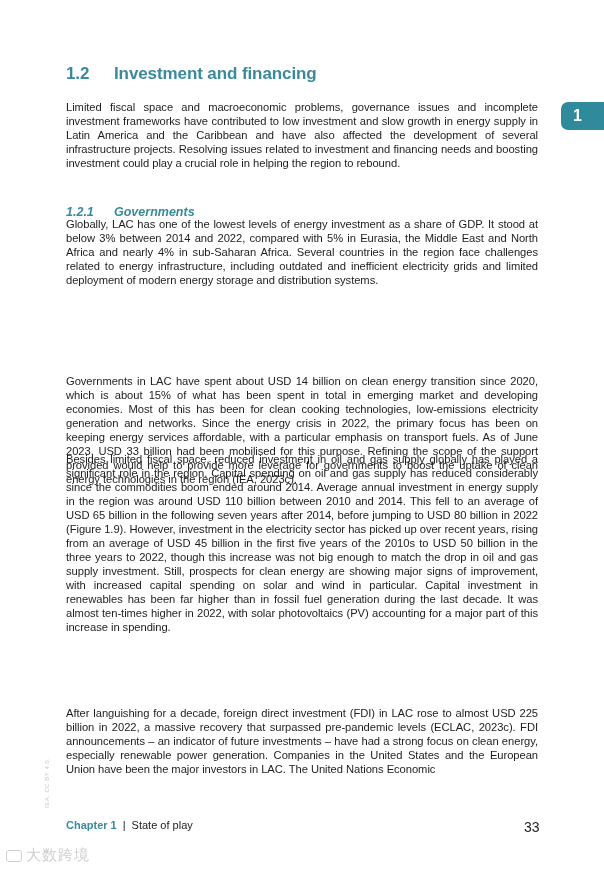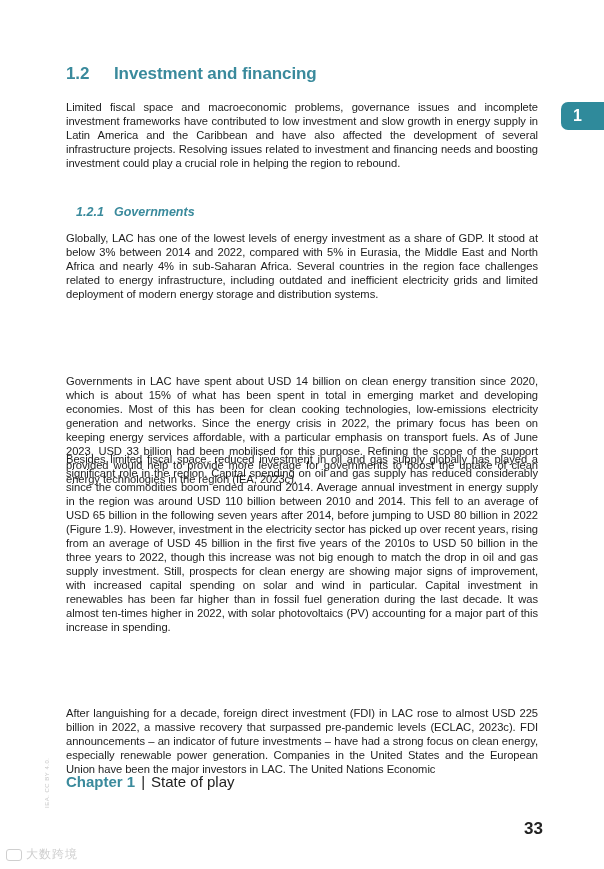--- a/index.html
+++ b/index.html
@@ -27,46 +27,46 @@
       position: absolute; left: 66px; width: 472px;
       font-size: 11.2px; line-height: 14px; text-align: justify;
       color: #1d1d1d; letter-spacing: -0.05px;
     }
     .p1 { top: 100px; }
     .subheading {
       position: absolute; left: 66px; top: 205px;
       font-weight: bold; font-style: italic; font-size: 12.5px; color: #3a8a9c;
       white-space: nowrap;
     }
-    .subheading .num { display: inline-block; width: 48px; text-align: center; }
-    .p2 { top: 231px; }
+    .subheading .num { display: inline-block; width: 48px; }
+    .p2 { top: 217px; }
     .p3 { top: 326px; margin-top: 48px; }
     .p4 { top: 452px; }
     .p5 { top: 706px; }
 
     .license {
       position: absolute; left: 44px; top: 808px;
       transform: rotate(-90deg); transform-origin: left top;
       font-size: 6px; color: #c8c8c8; letter-spacing: 0.5px; white-space: nowrap;
     }
 
     .footer-left {
-      position: absolute; left: 66px; top: 773px;
-      font-size: 15px; color: #222; white-space: nowrap;
+      position: absolute; left: 66px; top: 819px;
+      font-size: 11px; color: #222; white-space: nowrap;
     }
     .footer-left .chapter { color: #3a8a9c; font-weight: bold; }
     .footer-left .sep { margin: 0 6px; }
     .footer-right {
       position: absolute; left: 524px; top: 819px;
-      font-size: 17px; font-weight: bold; color: #222;
+      font-size: 14px; font-weight: normal; color: #222;
     }
 
     .watermark {
       position: absolute; left: 6px; top: 846px;
-      font-size: 12px; color: #cfcfcf; white-space: nowrap; letter-spacing: 1px; text-align: center;
+      font-size: 15px; color: #cfcfcf; white-space: nowrap; letter-spacing: 1px; text-align: center;
     }
     .watermark .logo {
       display: inline-block; width: 16px; height: 12px; border: 1.5px solid #cfcfcf;
       border-radius: 3px; vertical-align: middle; margin-right: 4px;
     }
   </style>
 </head>
 <body>
 
 <div class="page">

